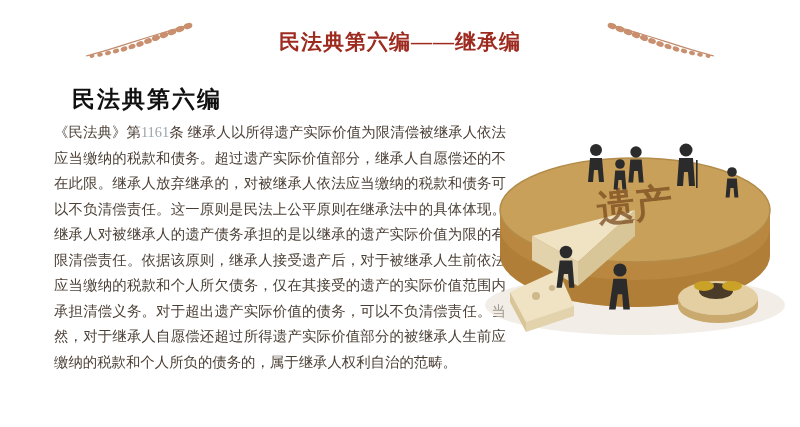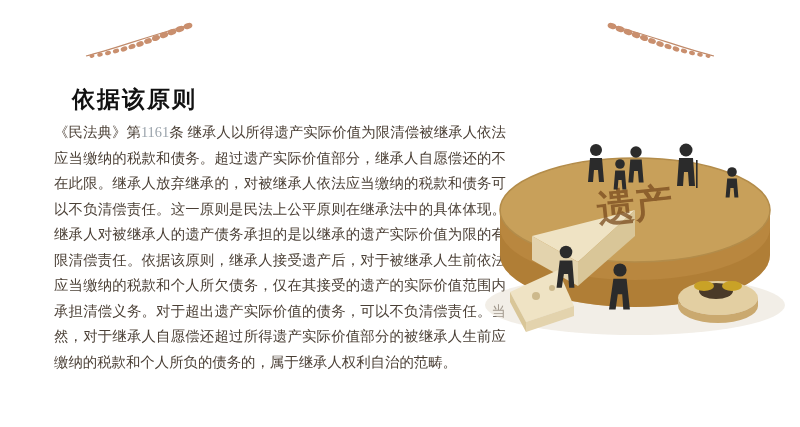--- a/index.html
+++ b/index.html
@@ -100,20 +100,21 @@
       <ellipse cx="58" cy="24" rx="3.8" ry="2.6" transform="rotate(-20 58 24)"></ellipse>
       <ellipse cx="50" cy="26.5" rx="3.6" ry="2.5" transform="rotate(-20 50 26.5)"></ellipse>
       <ellipse cx="42" cy="29" rx="3.4" ry="2.4" transform="rotate(-20 42 29)"></ellipse>
       <ellipse cx="34" cy="31" rx="3.2" ry="2.2" transform="rotate(-20 34 31)"></ellipse>
       <ellipse cx="26" cy="33" rx="3" ry="2.1" transform="rotate(-20 26 33)"></ellipse>
       <ellipse cx="18" cy="34.6" rx="2.8" ry="2" transform="rotate(-20 18 34.6)"></ellipse>
       <ellipse cx="10" cy="36" rx="2.5" ry="1.8" transform="rotate(-20 10 36)"></ellipse>
     </g>
   </svg>
 
+  <div class="header-title">民法典第六编——继承编</div>
 
   <svg class="ornament right" viewBox="0 0 130 42" xmlns="http://www.w3.org/2000/svg">
     <g fill="none" stroke="#c08a6a" stroke-width="1.2">
       <path d="M126 36 C 100 30, 70 18, 26 6"></path>
     </g>
     <g fill="#c98f6e">
       <ellipse cx="24" cy="6" rx="4.5" ry="3" transform="rotate(20 24 6)"></ellipse>
       <ellipse cx="32" cy="9" rx="4.5" ry="3" transform="rotate(20 32 9)"></ellipse>
       <ellipse cx="40" cy="12" rx="4.5" ry="3" transform="rotate(20 40 12)"></ellipse>
       <ellipse cx="48" cy="15" rx="4.3" ry="2.9" transform="rotate(20 48 15)"></ellipse>
@@ -123,21 +124,21 @@
       <ellipse cx="80" cy="26.5" rx="3.6" ry="2.5" transform="rotate(20 80 26.5)"></ellipse>
       <ellipse cx="88" cy="29" rx="3.4" ry="2.4" transform="rotate(20 88 29)"></ellipse>
       <ellipse cx="96" cy="31" rx="3.2" ry="2.2" transform="rotate(20 96 31)"></ellipse>
       <ellipse cx="104" cy="33" rx="3" ry="2.1" transform="rotate(20 104 33)"></ellipse>
       <ellipse cx="112" cy="34.6" rx="2.8" ry="2" transform="rotate(20 112 34.6)"></ellipse>
       <ellipse cx="120" cy="36" rx="2.5" ry="1.8" transform="rotate(20 120 36)"></ellipse>
     </g>
   </svg>
 </div>
 
-<div class="section-title">依据该原则</div>
+<div class="section-title">民法典第六编</div>
 
 <div class="body-text">
   <span>《民法典》第</span><span class="num">1161</span><span>条 继承人以所得遗产实际价值为限清偿被继承人依法应当缴纳的税款和债务。超过遗产实际价值部分，继承人自愿偿还的不在此限。继承人放弃继承的，对被继承人依法应当缴纳的税款和债务可以不负清偿责任。这一原则是民法上公平原则在继承法中的具体体现。继承人对被继承人的遗产债务承担的是以继承的遗产实际价值为限的有限清偿责任。依据该原则，继承人接受遗产后，对于被继承人生前依法应当缴纳的税款和个人所欠债务，仅在其接受的遗产的实际价值范围内承担清偿义务。对于超出遗产实际价值的债务，可以不负清偿责任。当然，对于继承人自愿偿还超过所得遗产实际价值部分的被继承人生前应缴纳的税款和个人所负的债务的，属于继承人权利自治的范畴。</span>
 </div>
 
 <svg class="illustration" viewBox="0 0 330 240" xmlns="http://www.w3.org/2000/svg">
 
   <ellipse cx="165" cy="195" rx="150" ry="30" fill="#e8e0d3" opacity="0.55"></ellipse>
 
   <path d="M30 100 L30 145 A135 52 0 0 0 300 145 L300 100 Z" fill="#b9873f"></path>

